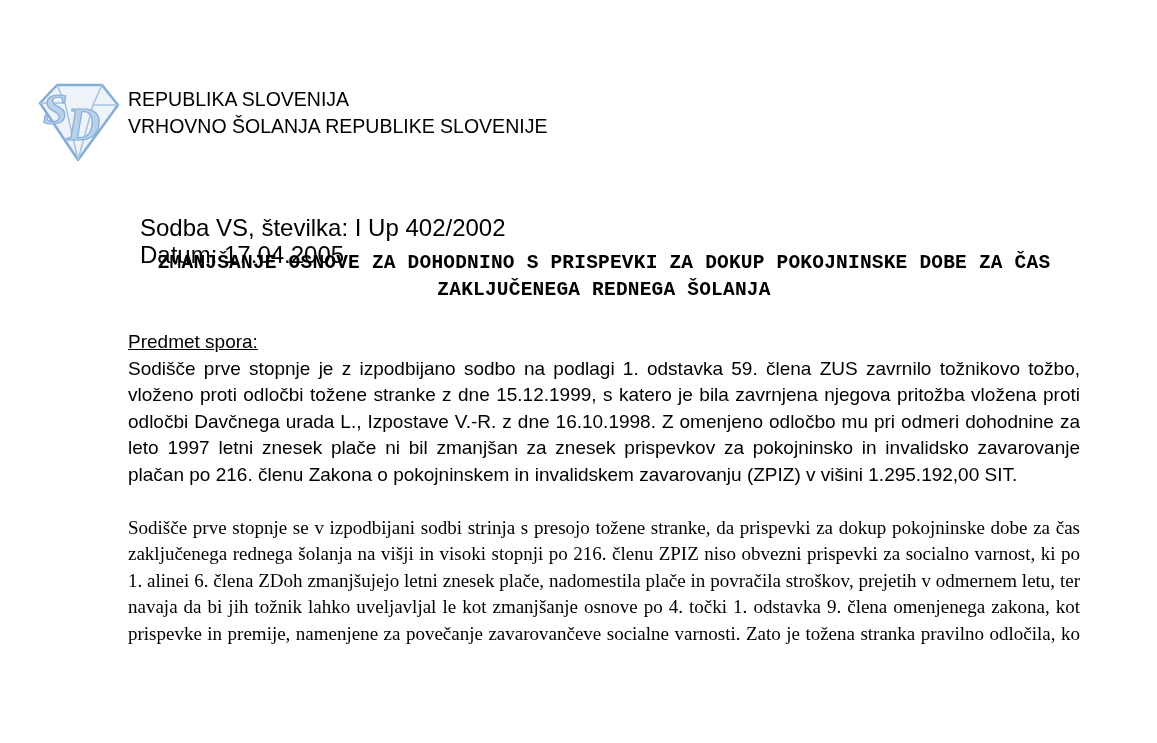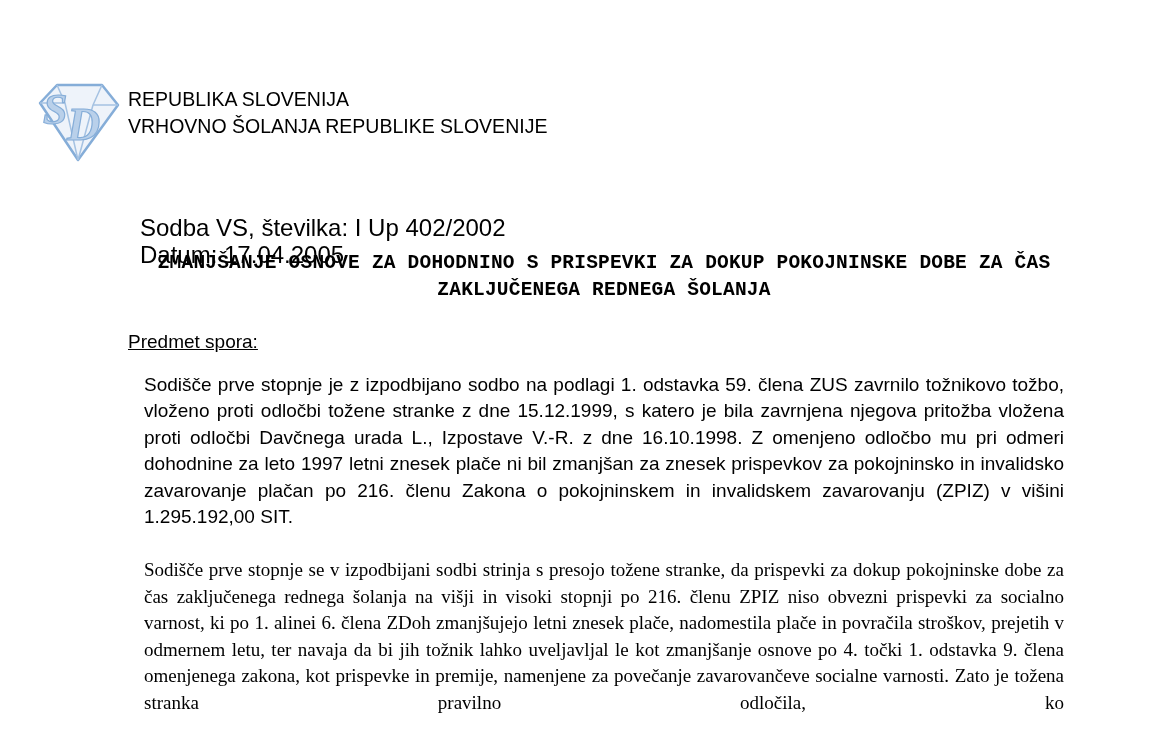--- a/index.html
+++ b/index.html
@@ -28,21 +28,21 @@
     position:absolute; left:128px; top:250px; width:952px; margin:0;
     font-size:19.5px; line-height:26.5px; font-weight:bold;
     text-align:center; letter-spacing:0.2px;font-family:Liberation Mono, monospace;
   }
 
   .content {
     position:absolute; left:128px; top:329px; width:952px;
     font-size:19px; line-height:26.5px;
   }
   .section-heading { text-decoration:underline; }
-  .content p { margin:16px; text-align:justify; }
+  .content p { margin:0; text-align:justify; }
   .content p.gap-above { margin-top:26.5px; }
   
   .content p.continues { text-align-last:justify;font-family:Liberation Serif, serif; }
 </style>
 </head>
 <body>
 
 <div class="page">
 
   <div class="logo">

